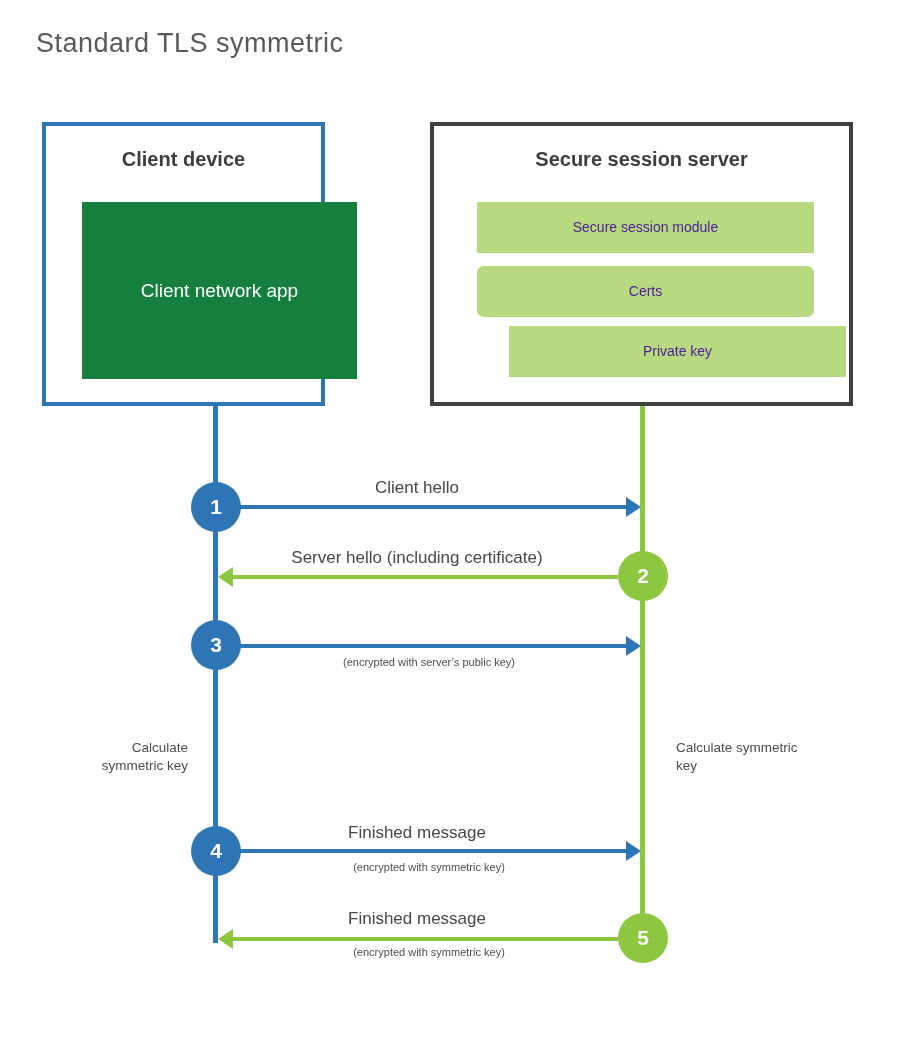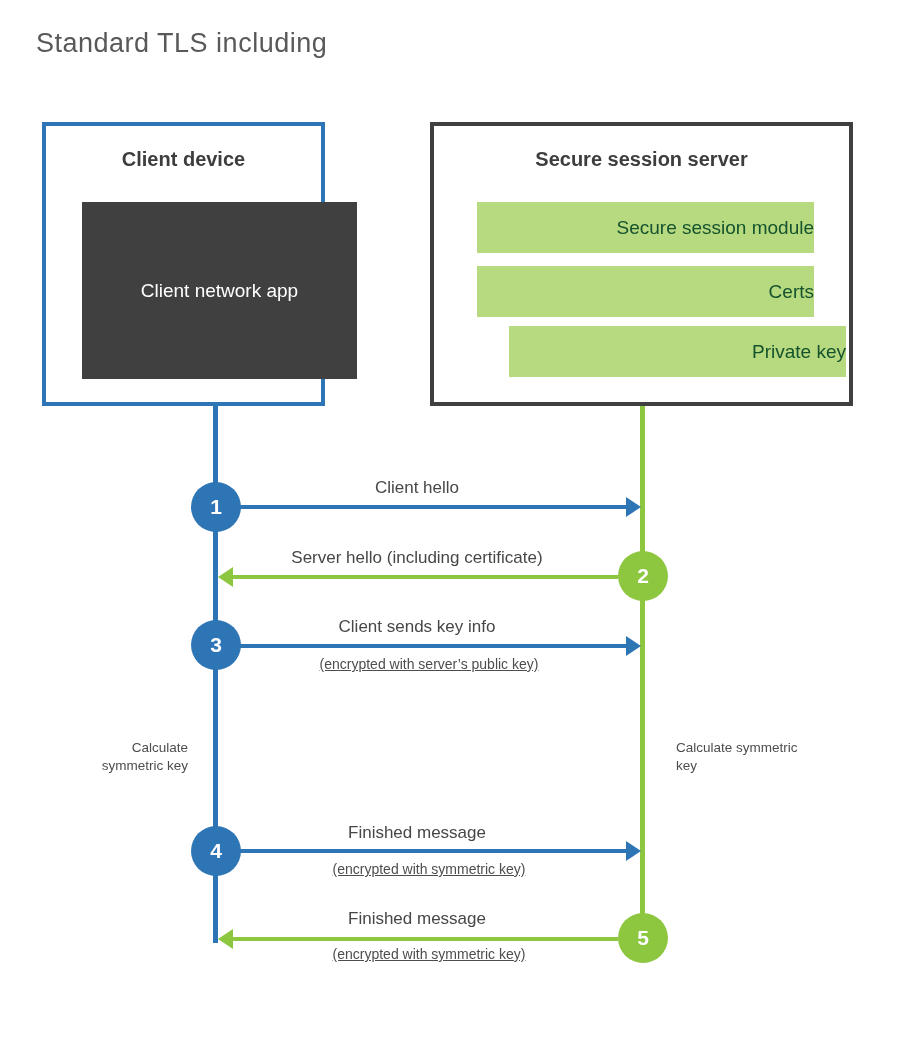--- a/index.html
+++ b/index.html
@@ -8,28 +8,28 @@
 
   .page-title{position:absolute;left:36px;top:28px;font-size:27px;font-weight:300;
     color:#595959;letter-spacing:0.5px;margin:0;}
 
   
   .box{position:absolute;top:122px;height:284px;background:#fff;box-sizing:border-box;}
   .box.client{left:42px;width:283px;border:4px solid #2e75b6;}
   .box.server{left:430px;width:423px;border:4px solid #404040;}
   .box-title{margin-top:22px;text-align:center;font-size:20px;font-weight:700;color:#3d3d3d;}
 
-  .client-app{position:absolute;left:36px;top:76px;width:275px;height:177px;background:#404040;
+  .client-app{position:absolute;left:36px;top:76px;width:275px;height:177px;background:#15803d;
     color:#ffffff;font-size:19px;display:flex;align-items:center;justify-content:center;
     text-align:center;line-height:1.55;padding:0 40px;box-sizing:border-box;}
 
   .server-bar{position:absolute;left:43px;width:337px;height:51px;background:#b7d97f;
-    color:#14532d;font-size:19px;text-align:right;line-height:51px;}
+    color:#4c1d95;font-size:14px;text-align:center;line-height:51px;}
   .server-bar.b0{top:76px;}
-  .server-bar.b1{top:140px;}
+  .server-bar.b1{top:140px;border-radius:7px;}
   .server-bar.b2{top:200px;margin-left:32px;}
 
   
   .vline{position:absolute;width:5px;}
   .vline.blue{left:213px;top:406px;height:537px;background:#2e75b6;}
   .vline.green{left:640px;top:406px;height:534px;background:#8dc63f;}
 
   
   .step-circle{position:absolute;width:50px;height:50px;border-radius:50%;
     color:#ffffff;font-size:21px;font-weight:700;text-align:center;line-height:50px;z-index:3;}
@@ -44,36 +44,36 @@
   .arrow.blue::after{content:"";position:absolute;right:-15px;top:-8px;width:0;height:0;
     border-top:10px solid transparent;border-bottom:10px solid transparent;border-left:15px solid #2e75b6;}
   .arrow.green::before{content:"";position:absolute;left:-15px;top:-8px;width:0;height:0;
     border-top:10px solid transparent;border-bottom:10px solid transparent;border-right:15px solid #8dc63f;}
   .a1{top:505px;} .a2{top:575px;} .a3{top:644px;} .a4{top:849px;} .a5{top:937px;}
 
   
   .msg-label{position:absolute;left:203px;width:428px;text-align:center;
     font-size:17px;color:#474747;}
   .msg-sublabel{position:absolute;left:215px;width:428px;text-align:center;
-    font-size:14px;color:#4d4d4d;text-decoration:underline;}
+    font-size:11px;color:#4d4d4d;}
   .l1{top:478px;} .l2{top:548px;} .l3{top:617px;} .s3{top:656px;}
   .l4{top:823px;} .s4{top:861px;} .l5{top:909px;} .s5{top:946px;}
 
   
   .side-note{position:absolute;font-size:13.5px;color:#4d4d4d;line-height:1.35;}
   .note-decrypt{left:676px;top:631px;width:132px;text-align:left;}
   .note-calc-left{left:78px;top:739px;width:110px;text-align:right;}
   .note-calc-right{left:676px;top:739px;width:132px;text-align:left;}
 </style>
 </head>
 <body>
 
 <div class="canvas">
 
-  <h1 class="page-title">Standard TLS including</h1>
+  <h1 class="page-title">Standard TLS symmetric</h1>
 
   <div class="box client">
     <div class="box-title">Client device</div>
     <div class="client-app">Client network app</div>
   </div>
 
   <div class="box server">
     <div class="box-title">Secure session server</div>
     <div class="server-bar b0">Secure session module</div>
     <div class="server-bar b1">Certs</div>
@@ -86,21 +86,20 @@
   <div class="step-circle blue c1">1</div>
   <div class="arrow blue a1"></div>
   <div class="msg-label l1">Client hello</div>
 
   <div class="step-circle green c2">2</div>
   <div class="arrow green a2"></div>
   <div class="msg-label l2">Server hello (including certificate)</div>
 
   <div class="step-circle blue c3">3</div>
   <div class="arrow blue a3"></div>
-  <div class="msg-label l3">Client sends key info</div>
   <div class="msg-sublabel s3">(encrypted with server’s public key)</div>
 
   <div class="side-note note-calc-left">Calculate symmetric key</div>
   <div class="side-note note-calc-right">Calculate symmetric key</div>
 
   <div class="step-circle blue c4">4</div>
   <div class="arrow blue a4"></div>
   <div class="msg-label l4">Finished message</div>
   <div class="msg-sublabel s4">(encrypted with symmetric key)</div>
 

